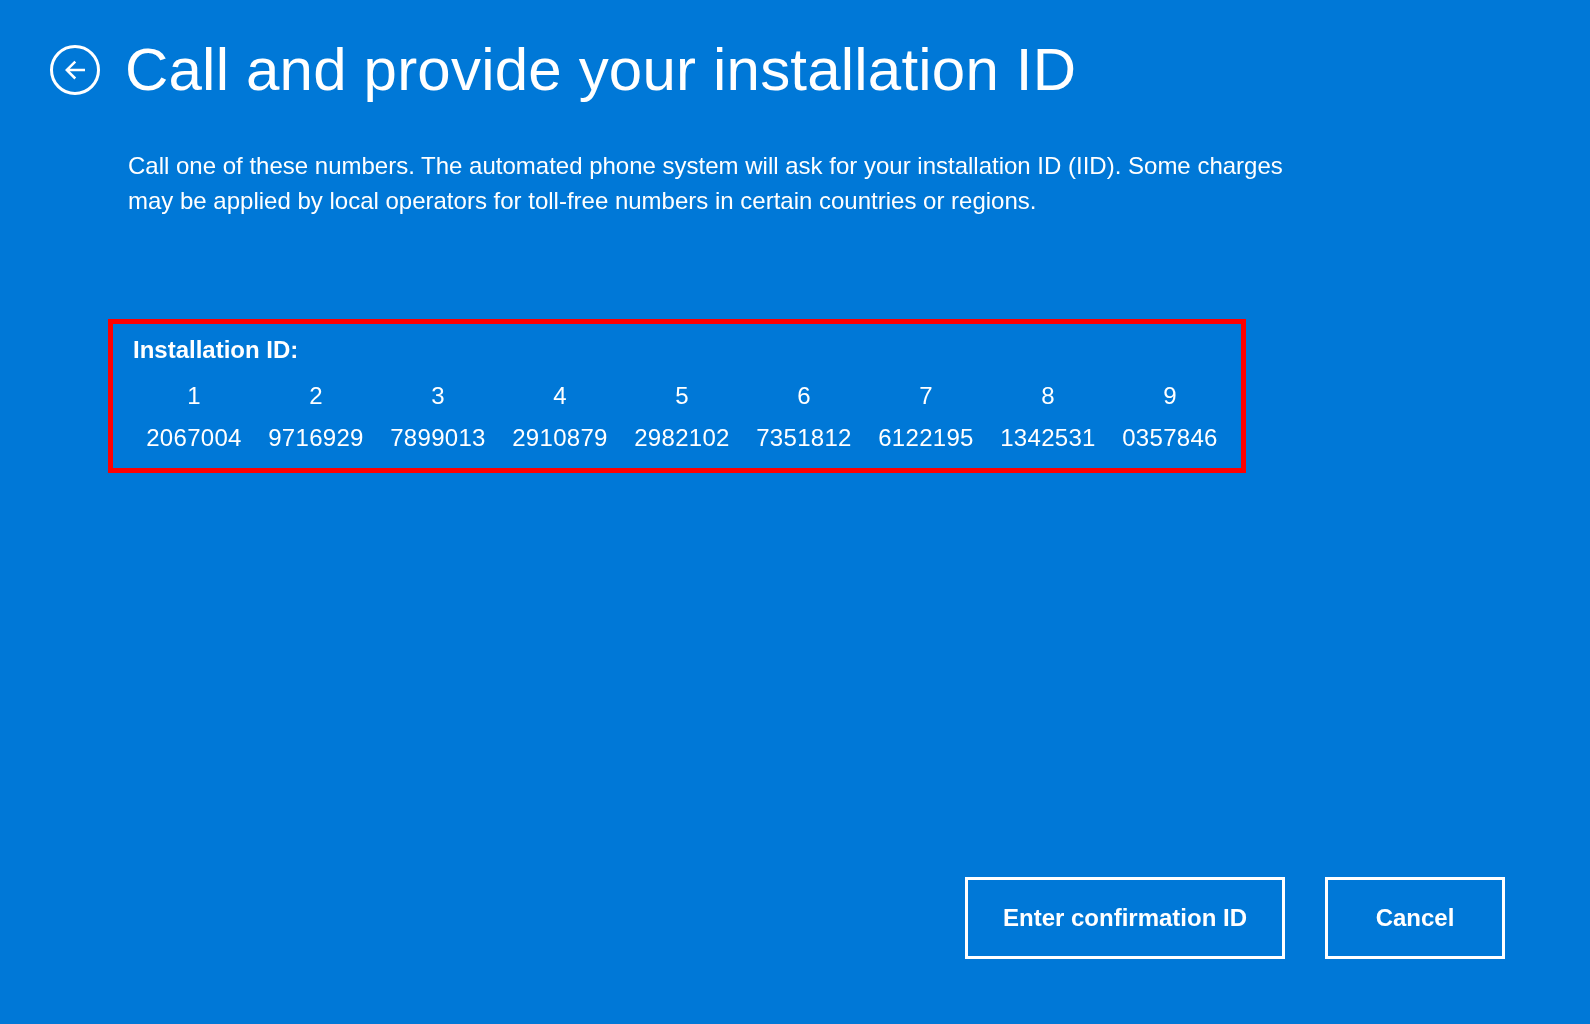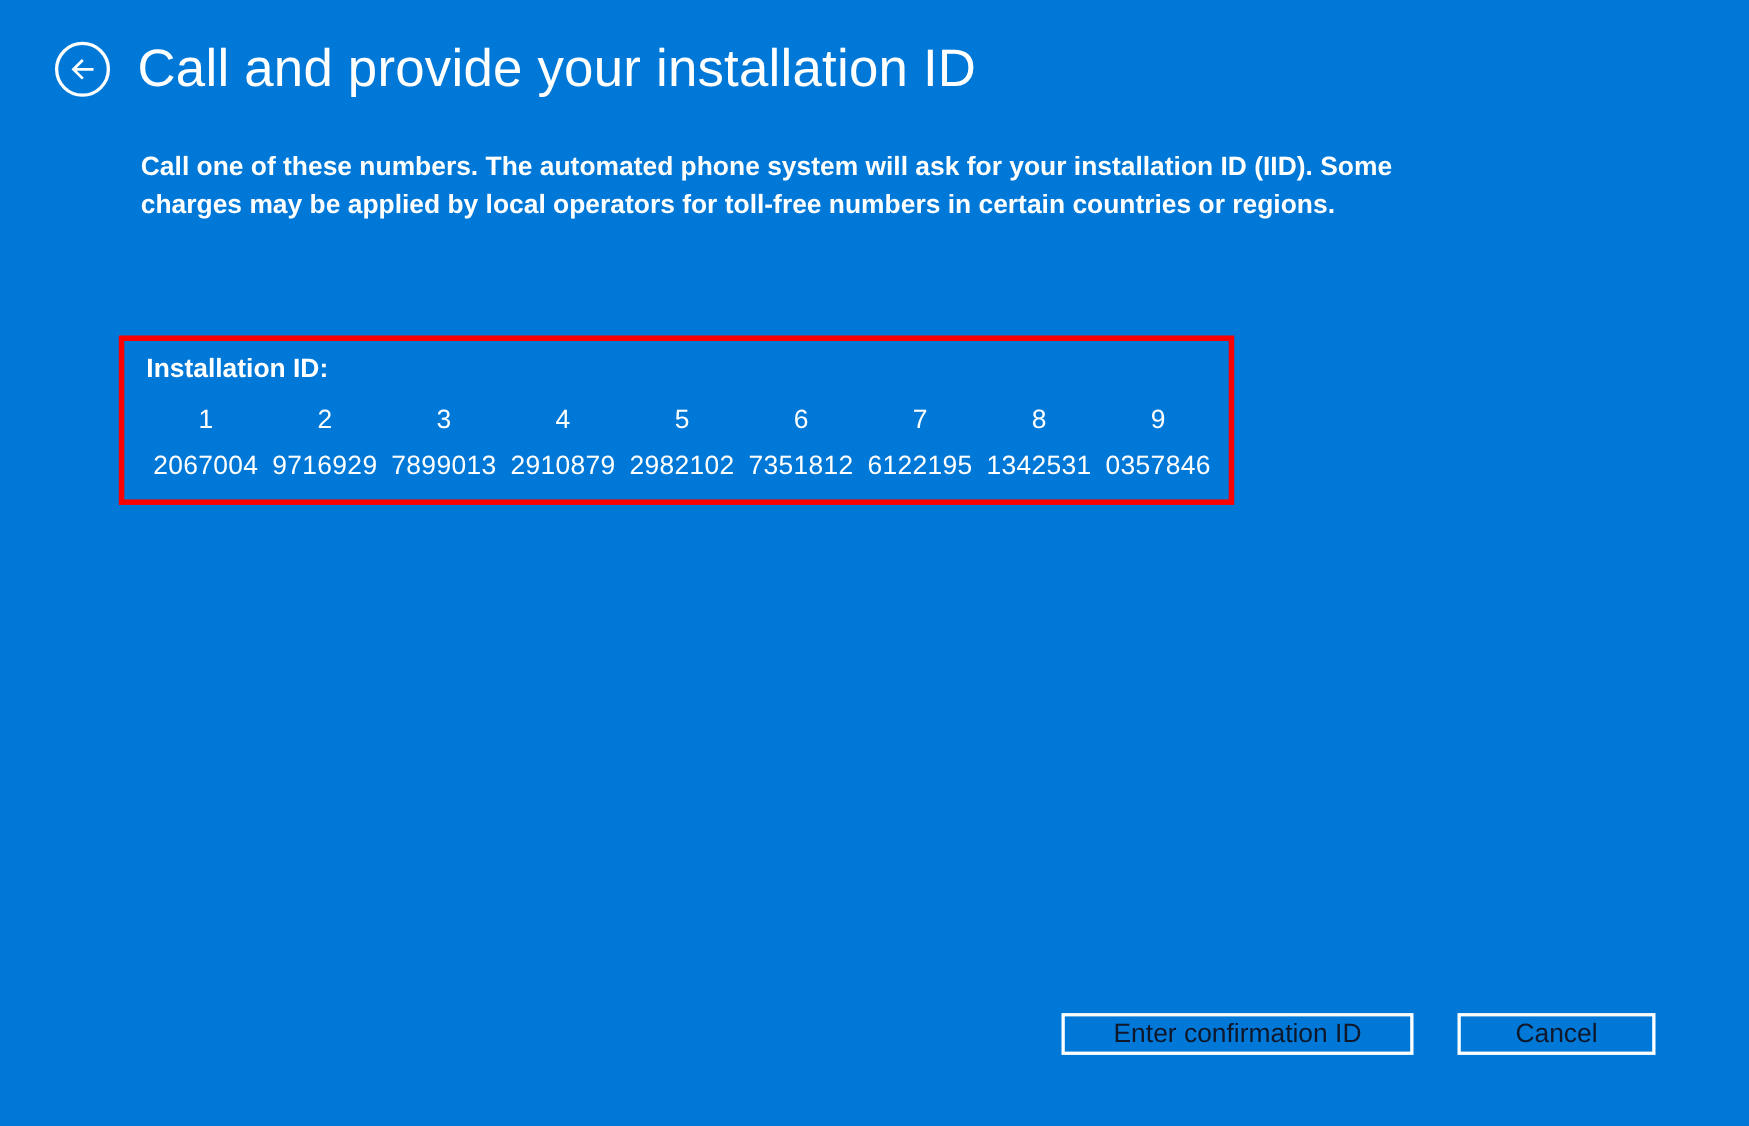--- a/index.html
+++ b/index.html
@@ -31,52 +31,52 @@
       justify-content: center;
       cursor: pointer;
       flex-shrink: 0;
     }
     .back-button svg {
       width: 30px;
       height: 30px;
       fill: #ffffff;
     }
     .page-title {
-      font-size: 48px;
+      font-size: 60px;
       font-weight: 300;
       margin-left: 25px;
       letter-spacing: 0.2px;
     }
     .content {
       padding: 45px 0 0 128px;
       width: 1300px;
     }
     .description {
       font-size: 24px;
-      font-weight: 700;
+      font-weight: 400;
       line-height: 1.45;
       margin-bottom: 100px;
     }
     .phone-section {
       margin-bottom: 35px;
     }
     .phone-label {
       font-size: 24px;
       font-weight: 600;
       margin-bottom: 2px;
     }
     .phone-number {
       font-size: 24px;
       font-weight: 400;
     }
     .iid-box {
       border: 5px solid #ff0000;
       padding: 12px 10px 16px 12px;
       margin-left: -20px;
-      width: 1014px;
+      width: 1138px;
       margin-top: 22px;
     }
     .iid-label {
       font-size: 24px;
       font-weight: 600;
       margin-bottom: 18px;
       margin-left: 8px;
     }
     .iid-grid {
       display: flex;
@@ -107,25 +107,25 @@
     .footer {
       position: absolute;
       bottom: 65px;
       right: 85px;
       display: flex;
       gap: 40px;
     }
     .action-button {
       border: 3px solid #ffffff;
       background: transparent;
-      color: #0f172a;
+      color: #ffffff;
       font-size: 24px;
       font-family: inherit;
-      font-weight: 400;
-      padding: 2px 28px;
+      font-weight: 700;
+      padding: 24px 28px;
       min-width: 180px;
       cursor: pointer;
     }
     .action-button.primary {
       min-width: 320px;
     }
   </style>
 </head>
 <body>
 

